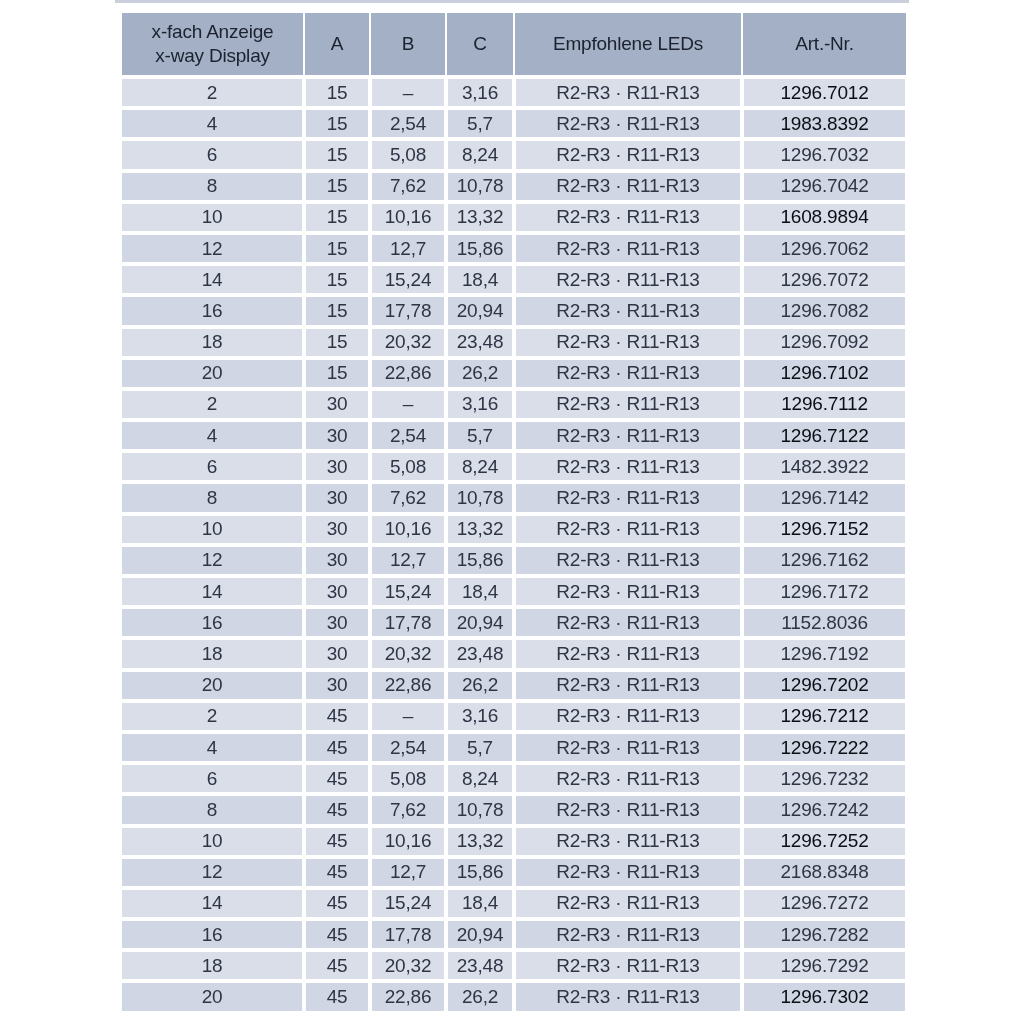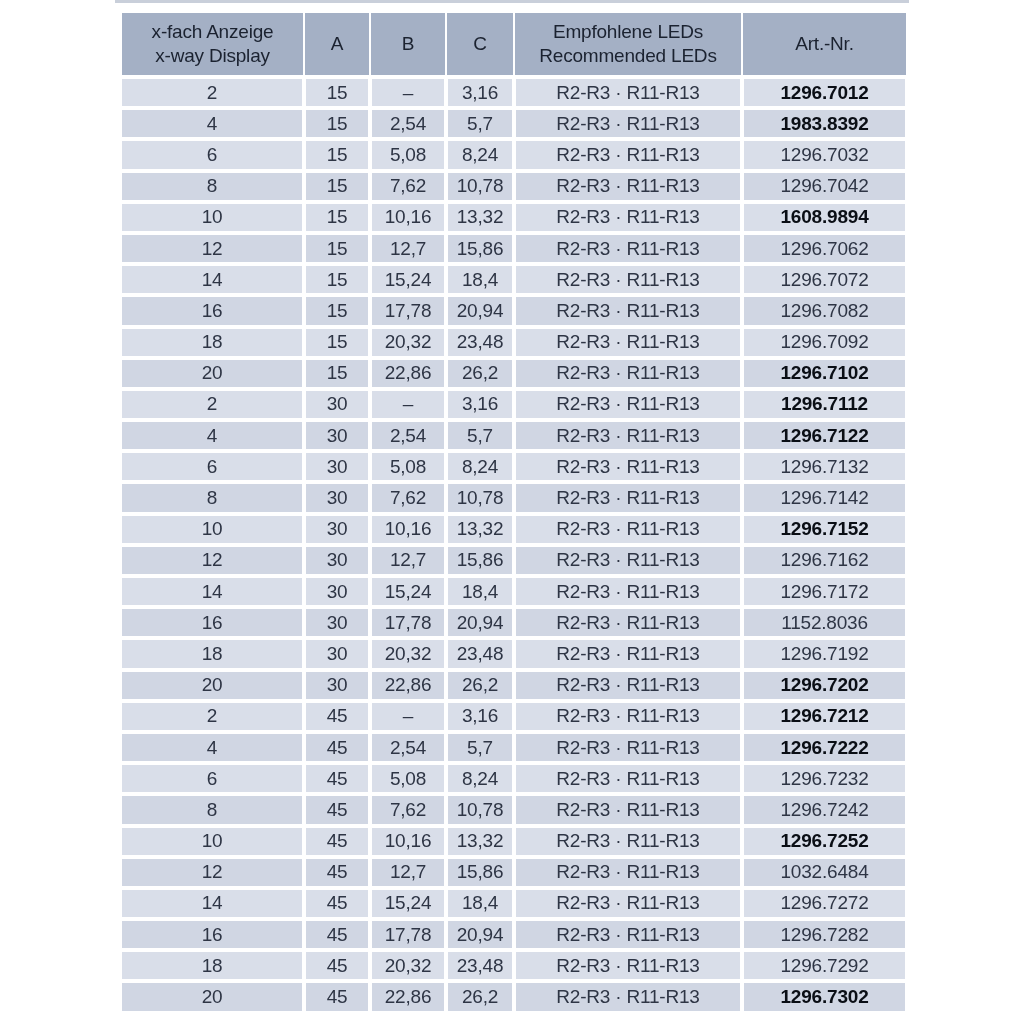--- a/index.html
+++ b/index.html
@@ -36,64 +36,63 @@
   }
   .th:first-child{margin-left:0;}
   .th:last-child{margin-right:0;}
   .cell{
     display:flex;align-items:center;justify-content:center;
     font-size:19px;letter-spacing:-0.2px;
     color:var(--text,#2e3545);
   }
   .row-odd  .cell{background:var(--row-odd,#d9dee9);}
   .row-even .cell{background:var(--row-even,#d0d6e3);}
-  .cell.art-bold{font-weight:bold;color:var(--art-bold,#0a0e15);}
+  .cell.art-bold{font-weight:normal;color:var(--art-bold,#0a0e15);}
 </style>
 </head>
 <body style="--header-bg: #a4b0c5; --header-text: #1b2230; --row-odd: #d9dee9; --row-even: #d0d6e3; --text: #2e3545; --art-bold: #0a0e15; --strip: #c9cfda; background: rgb(255, 255, 255);">
 
 <div class="top-strip"></div>
 
 <div class="catalog-table">
   <div class="th">
     <span>x-fach Anzeige</span>
     <span>x-way Display</span>
   </div>
   <div class="th">A</div>
   <div class="th">B</div>
   <div class="th">C</div>
   <div class="th">
     <span>Empfohlene LEDs</span>
-    <span>Recommended LEDs</span>
   </div>
   <div class="th">Art.-Nr.</div>
 
 <div class="trow row-odd"><div class="cell">2</div><div class="cell">15</div><div class="cell">–</div><div class="cell">3,16</div><div class="cell">R2-R3 · R11-R13</div><div class="cell art-bold">1296.7012</div></div>
     <div class="trow row-even"><div class="cell">4</div><div class="cell">15</div><div class="cell">2,54</div><div class="cell">5,7</div><div class="cell">R2-R3 · R11-R13</div><div class="cell art-bold">1983.8392</div></div>
     <div class="trow row-odd"><div class="cell">6</div><div class="cell">15</div><div class="cell">5,08</div><div class="cell">8,24</div><div class="cell">R2-R3 · R11-R13</div><div class="cell">1296.7032</div></div>
     <div class="trow row-even"><div class="cell">8</div><div class="cell">15</div><div class="cell">7,62</div><div class="cell">10,78</div><div class="cell">R2-R3 · R11-R13</div><div class="cell">1296.7042</div></div>
     <div class="trow row-odd"><div class="cell">10</div><div class="cell">15</div><div class="cell">10,16</div><div class="cell">13,32</div><div class="cell">R2-R3 · R11-R13</div><div class="cell art-bold">1608.9894</div></div>
     <div class="trow row-even"><div class="cell">12</div><div class="cell">15</div><div class="cell">12,7</div><div class="cell">15,86</div><div class="cell">R2-R3 · R11-R13</div><div class="cell">1296.7062</div></div>
     <div class="trow row-odd"><div class="cell">14</div><div class="cell">15</div><div class="cell">15,24</div><div class="cell">18,4</div><div class="cell">R2-R3 · R11-R13</div><div class="cell">1296.7072</div></div>
     <div class="trow row-even"><div class="cell">16</div><div class="cell">15</div><div class="cell">17,78</div><div class="cell">20,94</div><div class="cell">R2-R3 · R11-R13</div><div class="cell">1296.7082</div></div>
     <div class="trow row-odd"><div class="cell">18</div><div class="cell">15</div><div class="cell">20,32</div><div class="cell">23,48</div><div class="cell">R2-R3 · R11-R13</div><div class="cell">1296.7092</div></div>
     <div class="trow row-even"><div class="cell">20</div><div class="cell">15</div><div class="cell">22,86</div><div class="cell">26,2</div><div class="cell">R2-R3 · R11-R13</div><div class="cell art-bold">1296.7102</div></div>
     <div class="trow row-odd"><div class="cell">2</div><div class="cell">30</div><div class="cell">–</div><div class="cell">3,16</div><div class="cell">R2-R3 · R11-R13</div><div class="cell art-bold">1296.7112</div></div>
     <div class="trow row-even"><div class="cell">4</div><div class="cell">30</div><div class="cell">2,54</div><div class="cell">5,7</div><div class="cell">R2-R3 · R11-R13</div><div class="cell art-bold">1296.7122</div></div>
-    <div class="trow row-odd"><div class="cell">6</div><div class="cell">30</div><div class="cell">5,08</div><div class="cell">8,24</div><div class="cell">R2-R3 · R11-R13</div><div class="cell">1296.7132</div></div>
+    <div class="trow row-odd"><div class="cell">6</div><div class="cell">30</div><div class="cell">5,08</div><div class="cell">8,24</div><div class="cell">R2-R3 · R11-R13</div><div class="cell">1482.3922</div></div>
     <div class="trow row-even"><div class="cell">8</div><div class="cell">30</div><div class="cell">7,62</div><div class="cell">10,78</div><div class="cell">R2-R3 · R11-R13</div><div class="cell">1296.7142</div></div>
     <div class="trow row-odd"><div class="cell">10</div><div class="cell">30</div><div class="cell">10,16</div><div class="cell">13,32</div><div class="cell">R2-R3 · R11-R13</div><div class="cell art-bold">1296.7152</div></div>
     <div class="trow row-even"><div class="cell">12</div><div class="cell">30</div><div class="cell">12,7</div><div class="cell">15,86</div><div class="cell">R2-R3 · R11-R13</div><div class="cell">1296.7162</div></div>
     <div class="trow row-odd"><div class="cell">14</div><div class="cell">30</div><div class="cell">15,24</div><div class="cell">18,4</div><div class="cell">R2-R3 · R11-R13</div><div class="cell">1296.7172</div></div>
     <div class="trow row-even"><div class="cell">16</div><div class="cell">30</div><div class="cell">17,78</div><div class="cell">20,94</div><div class="cell">R2-R3 · R11-R13</div><div class="cell">1152.8036</div></div>
     <div class="trow row-odd"><div class="cell">18</div><div class="cell">30</div><div class="cell">20,32</div><div class="cell">23,48</div><div class="cell">R2-R3 · R11-R13</div><div class="cell">1296.7192</div></div>
     <div class="trow row-even"><div class="cell">20</div><div class="cell">30</div><div class="cell">22,86</div><div class="cell">26,2</div><div class="cell">R2-R3 · R11-R13</div><div class="cell art-bold">1296.7202</div></div>
     <div class="trow row-odd"><div class="cell">2</div><div class="cell">45</div><div class="cell">–</div><div class="cell">3,16</div><div class="cell">R2-R3 · R11-R13</div><div class="cell art-bold">1296.7212</div></div>
     <div class="trow row-even"><div class="cell">4</div><div class="cell">45</div><div class="cell">2,54</div><div class="cell">5,7</div><div class="cell">R2-R3 · R11-R13</div><div class="cell art-bold">1296.7222</div></div>
     <div class="trow row-odd"><div class="cell">6</div><div class="cell">45</div><div class="cell">5,08</div><div class="cell">8,24</div><div class="cell">R2-R3 · R11-R13</div><div class="cell">1296.7232</div></div>
     <div class="trow row-even"><div class="cell">8</div><div class="cell">45</div><div class="cell">7,62</div><div class="cell">10,78</div><div class="cell">R2-R3 · R11-R13</div><div class="cell">1296.7242</div></div>
     <div class="trow row-odd"><div class="cell">10</div><div class="cell">45</div><div class="cell">10,16</div><div class="cell">13,32</div><div class="cell">R2-R3 · R11-R13</div><div class="cell art-bold">1296.7252</div></div>
-    <div class="trow row-even"><div class="cell">12</div><div class="cell">45</div><div class="cell">12,7</div><div class="cell">15,86</div><div class="cell">R2-R3 · R11-R13</div><div class="cell">1032.6484</div></div>
+    <div class="trow row-even"><div class="cell">12</div><div class="cell">45</div><div class="cell">12,7</div><div class="cell">15,86</div><div class="cell">R2-R3 · R11-R13</div><div class="cell">2168.8348</div></div>
     <div class="trow row-odd"><div class="cell">14</div><div class="cell">45</div><div class="cell">15,24</div><div class="cell">18,4</div><div class="cell">R2-R3 · R11-R13</div><div class="cell">1296.7272</div></div>
     <div class="trow row-even"><div class="cell">16</div><div class="cell">45</div><div class="cell">17,78</div><div class="cell">20,94</div><div class="cell">R2-R3 · R11-R13</div><div class="cell">1296.7282</div></div>
     <div class="trow row-odd"><div class="cell">18</div><div class="cell">45</div><div class="cell">20,32</div><div class="cell">23,48</div><div class="cell">R2-R3 · R11-R13</div><div class="cell">1296.7292</div></div>
     <div class="trow row-even"><div class="cell">20</div><div class="cell">45</div><div class="cell">22,86</div><div class="cell">26,2</div><div class="cell">R2-R3 · R11-R13</div><div class="cell art-bold">1296.7302</div></div>
   </div>
 
 </body></html>

